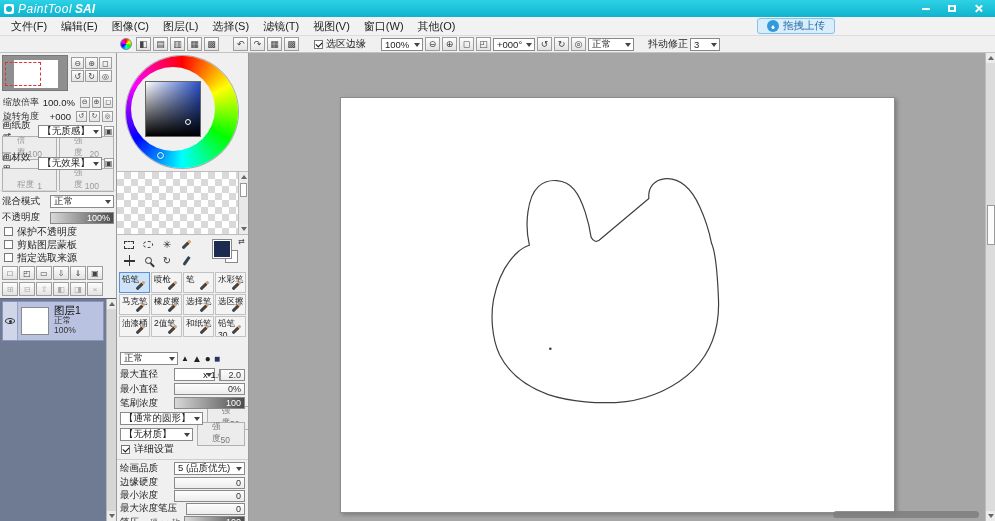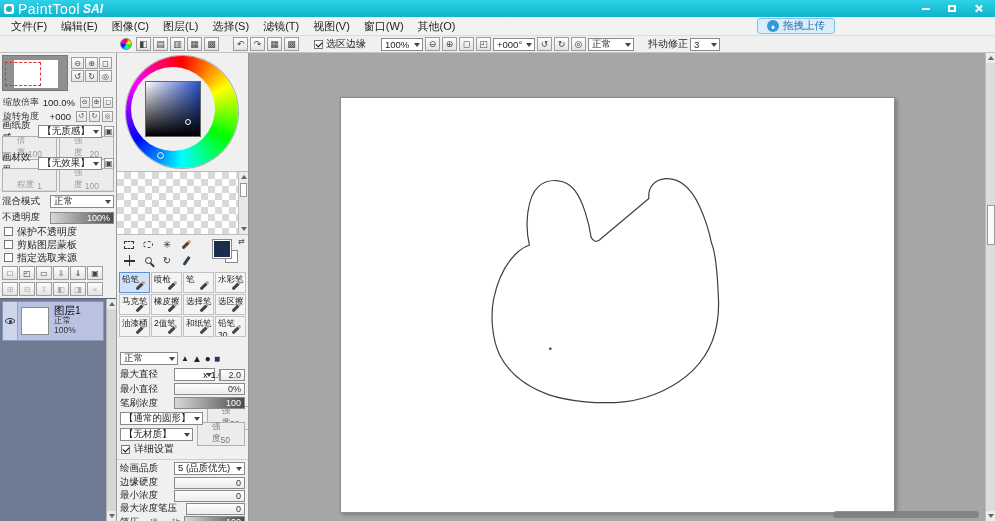--- a/index.html
+++ b/index.html
@@ -3,21 +3,21 @@
 <meta charset="utf-8">
 <style>
   * { box-sizing: border-box; margin: 0; padding: 0; }
   body { font-family: "Liberation Sans", "DejaVu Sans", sans-serif; background:#555; }
   .app { position:relative; width:995px; height:521px; background:#f0f0f0; overflow:hidden; font-size:11px; color:#222; }
 
   
   .titlebar { height:17px; background:linear-gradient(#2ed2e6,#0fb3cd); display:flex; align-items:center; padding:0 4px; color:#fff; }
   .app-icon { width:10px; height:10px; background:#fff; border-radius:2px; margin-right:4px; position:relative; }
   .app-icon::after { content:""; position:absolute; left:2px; top:2px; width:6px; height:6px; border-radius:50%; background:#0fb3cd; }
-  .logo-prefix { font-size:14px; letter-spacing:.5px; }
+  .logo-prefix { font-style:italic; font-size:12px; letter-spacing:.5px; }
   .logo-name { font-style:italic; font-weight:bold; font-size:12px; margin-left:3px; }
   .win-controls { margin-left:auto; display:flex; }
   .wbtn { width:26px; height:15px; display:flex; align-items:center; justify-content:center; cursor:pointer; }
   .ic-min { width:8px; height:2px; background:#fff; }
   .ic-max { width:8px; height:7px; border:2px solid #fff; }
   .ic-x { position:relative; width:9px; height:9px; }
   .ic-x::before,.ic-x::after { content:""; position:absolute; left:4px; top:0; width:1.5px; height:9px; background:#fff; }
   .ic-x::before { transform:rotate(45deg); } .ic-x::after { transform:rotate(-45deg); }
 
   

